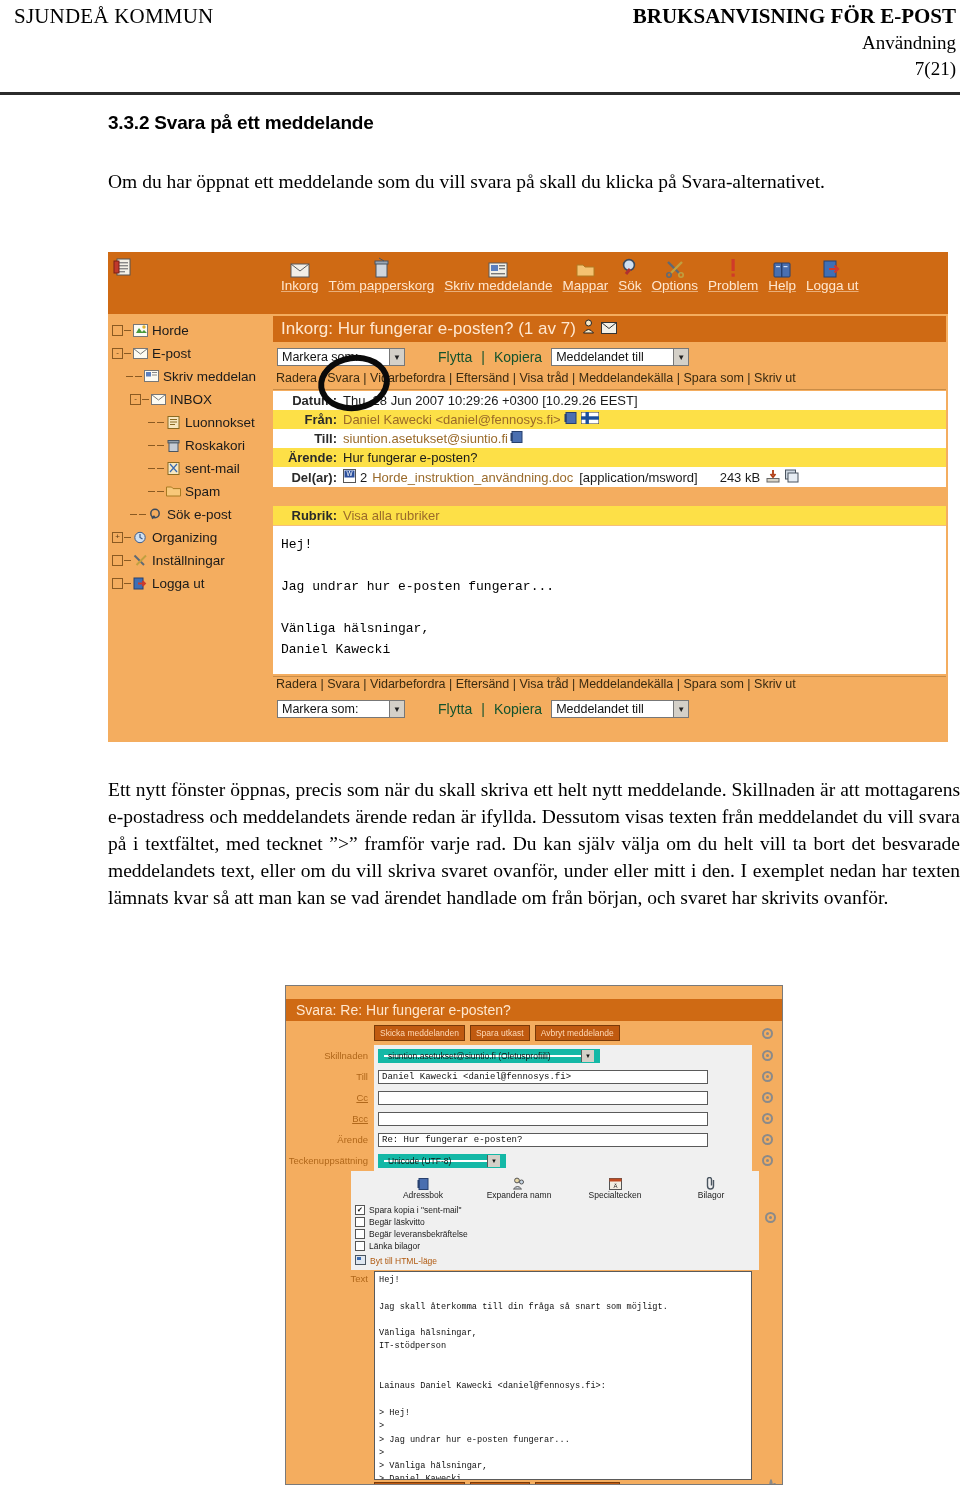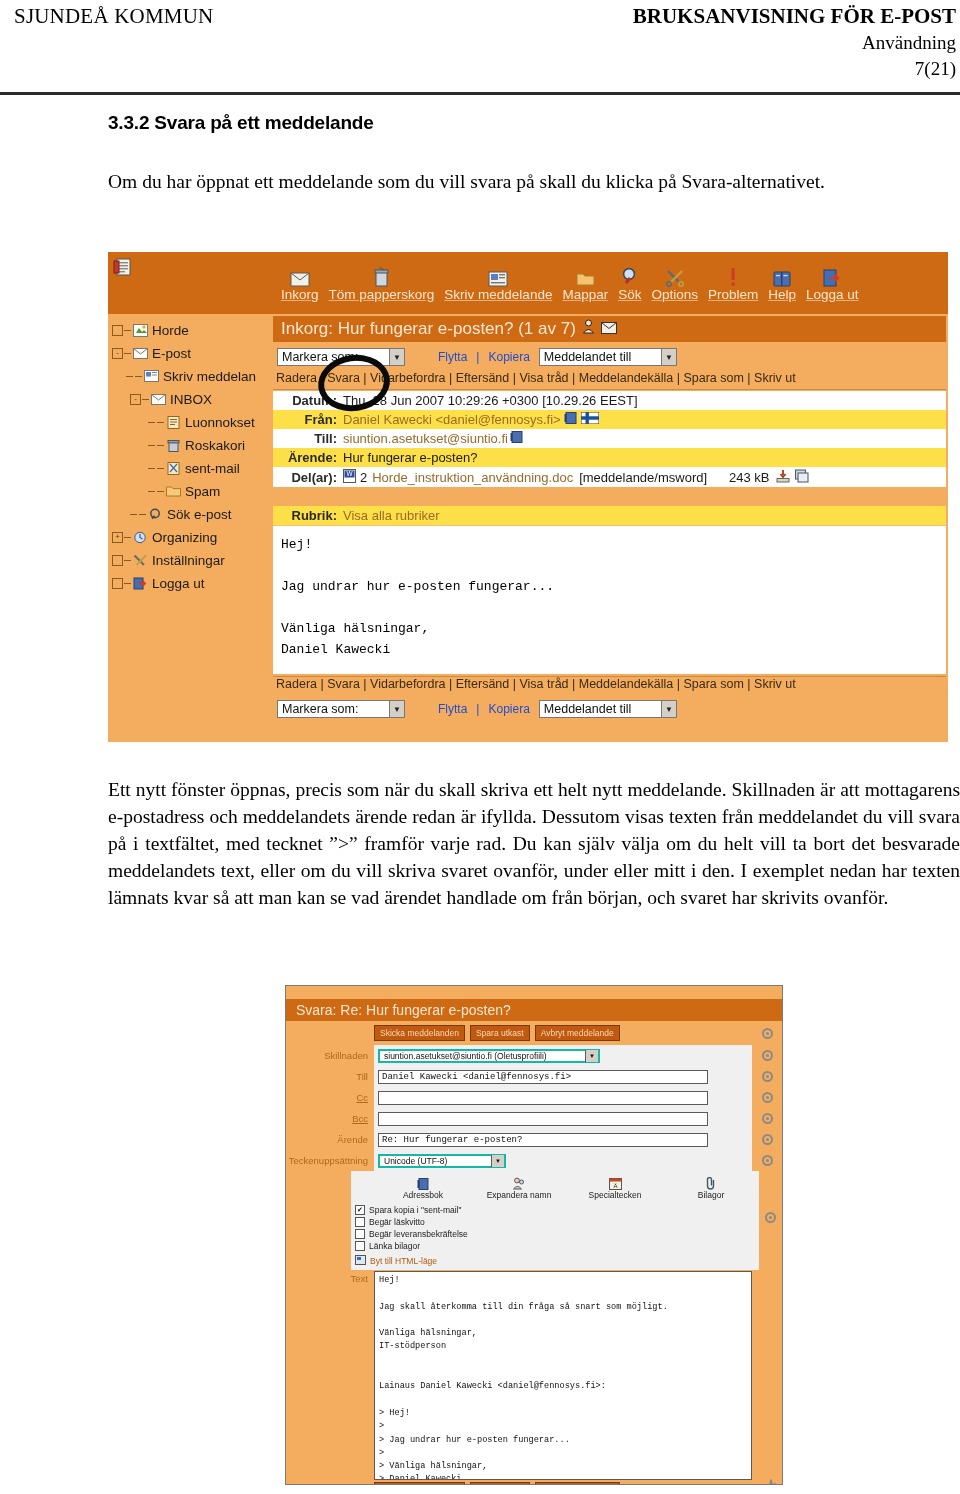--- a/index.html
+++ b/index.html
@@ -25,21 +25,21 @@
   .p1{left:108px;top:168px;width:852px;}
   .p2{left:108px;top:776px;width:852px;}
 
   
   .shot1{position:absolute;left:108px;top:252px;width:840px;height:490px;
          background:#f4ad5f;overflow:hidden;
          font-family:"Liberation Sans",sans-serif;}
   .s1-topbar{position:absolute;left:0;top:0;width:840px;height:62px;background:#cf6a14;}
   .s1-logo{position:absolute;left:4px;top:4px;width:22px;height:22px;}
   .s1-tools{position:absolute;left:168px;top:4px;height:56px;
-            display:flex;align-items:center;gap:0px;}
+            display:flex;align-items:flex-start;gap:0px;}
   .tool{display:flex;flex-direction:column;align-items:center;width:auto;padding:0 5px;}
   .tool .ic{height:22px;display:flex;align-items:flex-end;justify-content:center;}
   .tool .lb{color:#ffe7cf;font-size:13.5px;white-space:nowrap;line-height:16px;
             text-decoration:underline;text-decoration-color:rgba(255,231,207,.55);}
 
   
   .s1-tree{position:absolute;left:0;top:62px;width:163px;height:428px;background:#f4ad5f;
            font-size:13.5px;color:#1a1a1a;padding-top:5px;}
   .tnode{display:flex;align-items:center;height:23px;white-space:nowrap;}
   .tbox{width:9px;height:9px;border:1px solid #8a5a22;background:#f4ad5f;margin-right:1px;
@@ -74,21 +74,21 @@
           border-top:1px solid #c98c46;white-space:nowrap;}
   .s1-bar3{position:absolute;left:2px;top:382px;width:673px;height:26px;
            display:flex;align-items:center;gap:9px;padding-left:4px;box-sizing:border-box;font-size:12.5px;}
 
   
   .sel{display:inline-flex;align-items:center;height:18px;background:#fff;border:1px solid #777;
        font-size:12.5px;padding:0 0 0 4px;box-sizing:border-box;color:#111;}
   .sel .cap{padding-right:6px;white-space:nowrap;}
   .sel .arw{width:14px;height:16px;background:#d4d0c8;border-left:1px solid #777;
             display:flex;align-items:center;justify-content:center;font-size:8px;color:#222;}
-  .plain{font-size:12px;color:#1d4ed8;}
+  .plain{font-size:14px;color:#14532d;}
 
   
   .circle{position:absolute;left:318px;top:355px;width:60px;height:44px;
           border:6px solid #0a0a0a;border-radius:50%;transform:rotate(-8deg);
           pointer-events:none;z-index:40;}
 
   
   .shot2{position:absolute;left:285px;top:985px;width:498px;height:500px;
          background:#f4ad5f;border:1px solid #7a7a7a;box-sizing:border-box;overflow:hidden;
          font-family:"Liberation Sans",sans-serif;}
@@ -106,21 +106,21 @@
   .w-form{position:absolute;left:0;top:35px;width:496px;height:463px;}
   .frow{display:flex;align-items:center;height:21px;width:496px;box-sizing:border-box;}
   .flab{width:88px;flex:0 0 auto;text-align:right;padding-right:6px;box-sizing:border-box;
         font-size:9.5px;color:#b0671a;}
   .flab u{text-decoration:underline;}
   .fmid{flex:1 1 auto;background:#f0f0f0;height:21px;display:flex;align-items:center;padding-left:4px;box-sizing:border-box;}
   .fend{width:30px;flex:0 0 auto;background:#f4ad5f;display:flex;align-items:center;justify-content:center;}
   .inp{height:14px;background:#fff;border:1px solid #5a5a5a;box-sizing:border-box;
        font-family:"Liberation Mono",monospace;font-size:9px;color:#111;
        display:flex;align-items:center;padding-left:3px;width:330px;overflow:hidden;white-space:nowrap;}
-  .ssel{height:14px;background:#fff;border:2px solid #14b8a6;box-sizing:border-box;
+  .ssel{height:14px;background:#fff;border:6px solid #14b8a6;box-sizing:border-box;
         font-size:8.5px;color:#111;display:inline-flex;align-items:center;}
   .ssel .cap{padding:0 4px;white-space:nowrap;}
   .ssel .arw{width:12px;height:12px;margin-left:auto;background:#d4d0c8;border-left:1px solid #5a5a5a;
              display:flex;align-items:center;justify-content:center;font-size:6px;}
   .abtn{background:#c05a10;border:1px solid #7a3a08;color:#ffd9b5;font-size:8.5px;
         padding:2px 5px;margin-right:5px;white-space:nowrap;}
   .gear{width:11px;height:11px;border:2px solid #8a8a8a;border-radius:50%;box-sizing:border-box;
         position:relative;}
   .gear:after{content:"";position:absolute;left:2px;top:2px;width:3px;height:3px;background:#8a8a8a;border-radius:50%;}
   .opts{background:#f0f0f0;width:408px;margin-left:65px;box-sizing:border-box;padding:3px 0 3px 4px;}
@@ -446,21 +446,21 @@
         <span class="hlab">Del(ar):</span>
         <span>
           <svg width="13" height="14" viewBox="0 0 13 14">
               <rect x="0.5" y="0.5" width="12" height="13" fill="#fff" stroke="#555"></rect>
               <rect x="1.5" y="1.5" width="10" height="7" fill="#2a4f9c"></rect>
               <text x="6.5" y="7.4" font-size="6.4" fill="#fff" text-anchor="middle" font-family="Liberation Sans">W</text>
             </svg>
         </span>
         <span class="hval dark" style="margin:0 5px 0 4px">2</span>
         <span class="hval">Horde_instruktion_användning.doc</span>
-        <span class="hval dark" style="margin-left:6px">[meddelande/msword]</span>
+        <span class="hval dark" style="margin-left:6px">[application/msword]</span>
         <span class="hval dark" style="margin-left:22px">243 kB</span>
         <span style="margin-left:6px">
           <svg width="14" height="14" viewBox="0 0 14 14">
               <path d="M7 1 v5 M4.5 5 L7 8 L9.5 5" stroke="#b03a10" stroke-width="1.8" fill="none"></path>
               <rect x="1" y="9.5" width="12" height="3.5" fill="#d8d4c8" stroke="#666"></rect>
             </svg>
         </span>
         <span style="margin-left:5px">
           <svg width="14" height="14" viewBox="0 0 14 14">
               <rect x="0.5" y="1" width="10" height="9" fill="#cfd8e2" stroke="#4a5560"></rect>

